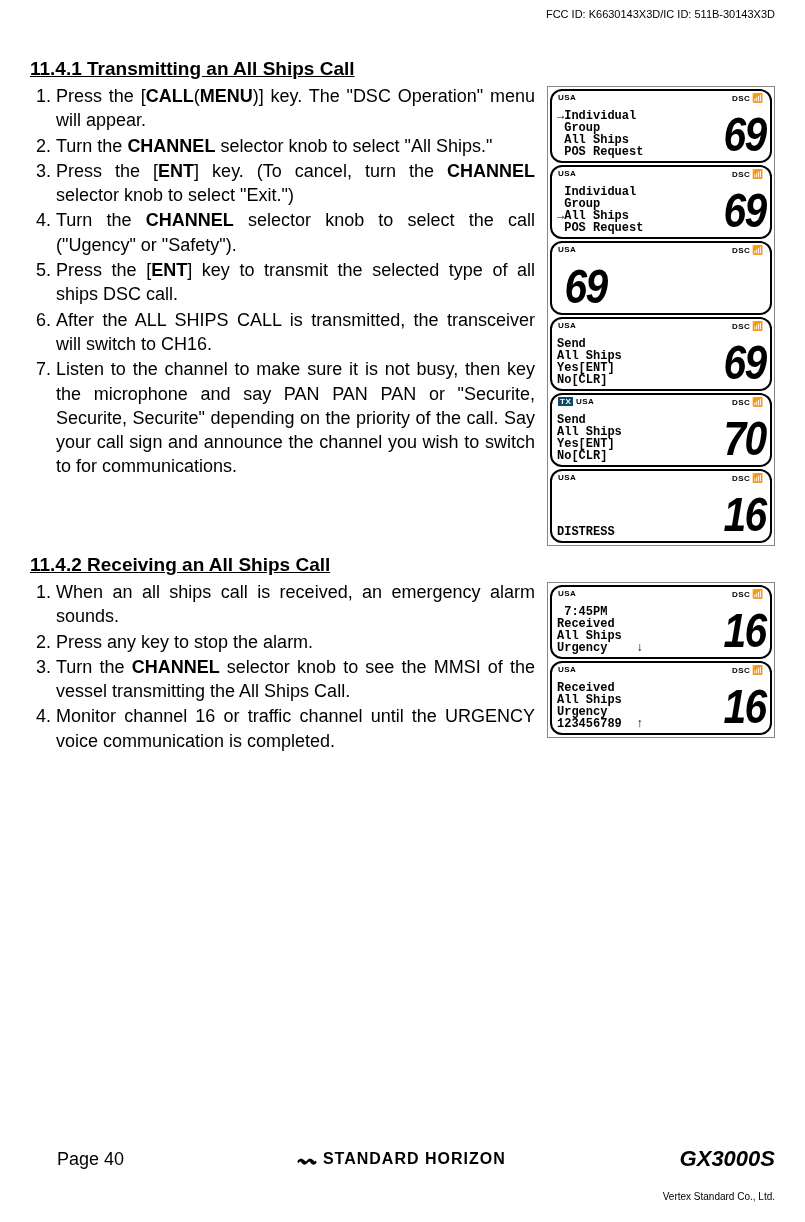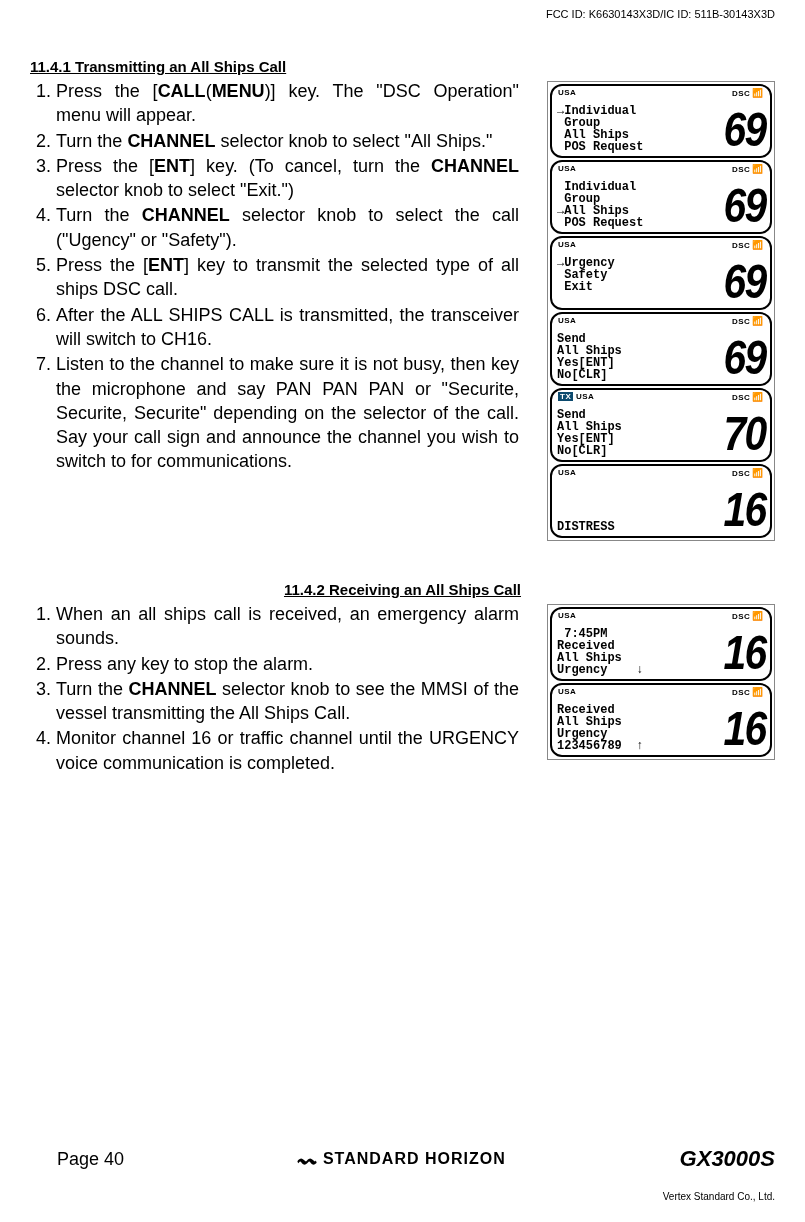--- a/index.html
+++ b/index.html
@@ -19,30 +19,30 @@
     height: 100%;
     position: relative;
   }
   .fcc {
     position: absolute;
     top: 8px;
     right: 30px;
     font-size: 11px;
   }
   .heading {
-    font-size: 15px;
+    font-size: 19px;
     font-weight: bold;
     text-decoration: underline;
     margin-top: 28px;
     margin-bottom: 4px;
   }
   .body-row {
     display: flex;
     align-items: flex-start;
-    gap: 28px;
+    gap: 12px;
   }
   .steps {
     flex: 1;
     font-size: 18px;
     line-height: 1.35;
   }
   ol {
     padding-left: 26px;
     margin: 0;
   }
@@ -163,21 +163,21 @@
 
   <div class="body-row">
     <div class="steps">
       <ol>
         <li><span>Press the [</span><b>CALL</b><span>(</span><b>MENU</b><span>)] key. The "</span><span class="mono">DSC Operation</span><span>" menu will appear.</span></li>
         <li><span>Turn the </span><b>CHANNEL</b><span> selector knob to select "</span><span class="mono">All Ships</span><span>."</span></li>
         <li><span>Press the [</span><b>ENT</b><span>] key. (To cancel, turn the </span><b>CHANNEL</b><span> selector knob to select "</span><span class="mono">Exit</span><span>.")</span></li>
         <li><span>Turn the </span><b>CHANNEL</b><span> selector knob to select the call ("</span><span class="mono">Ugency</span><span>" or "</span><span class="mono">Safety</span><span>").</span></li>
         <li><span>Press the [</span><b>ENT</b><span>] key to transmit the selected type of all ships DSC call.</span></li>
         <li>After the ALL SHIPS CALL is transmitted, the transceiver will switch to CH16.</li>
-        <li>Listen to the channel to make sure it is not busy, then key the microphone and say PAN PAN PAN or "Securite, Securite, Securite" depending on the selector of the call. Say your call sign and announce the channel you wish to switch to for communications.</li>
+        <li>Listen to the channel to make sure it is not busy, then key the microphone and say PAN PAN PAN or "Securite, Securite, Securite" depending on the priority of the call. Say your call sign and announce the channel you wish to switch to for communications.</li>
       </ol>
     </div>
 
     <div class="lcd-stack">
 
       <div class="lcd">
         <div class="lcd-top">
             <span>USA</span>
             <span class="right">
               <span>DSC</span>
@@ -205,24 +205,20 @@
         <div class="lcd-num">69</div>
       </div>
       <div class="lcd">
         <div class="lcd-top">
             <span>USA</span>
             <span class="right">
               <span>DSC</span>
               <span class="signal-icon">📶</span>
             </span>
           </div>
-        <div class="lcd-left">→Urgency
- Safety
- Exit
- </div>
         <div class="lcd-num">69</div>
       </div>
       <div class="lcd">
         <div class="lcd-top">
             <span>USA</span>
             <span class="right">
               <span>DSC</span>
               <span class="signal-icon">📶</span>
             </span>
           </div>
@@ -256,21 +252,21 @@
           </div>
         <div class="lcd-left">
 
 
 DISTRESS</div>
         <div class="lcd-num">16</div>
       </div>
     </div>
   </div>
 
-  <div class="heading" style="margin-top:40px;text-align:center;">11.4.2 Receiving an All Ships Call</div>
+  <div class="heading" style="margin-top:8px;">11.4.2 Receiving an All Ships Call</div>
 
   <div class="body-row">
     <div class="steps">
       <ol>
         <li><span>When an all ships call is received, an emergency alarm sounds.</span><br></li>
         <li>Press any key to stop the alarm.</li>
         <li><span>Turn the </span><b>CHANNEL</b><span> selector knob to see the MMSI of the vessel transmitting the All Ships Call.</span></li>
         <li>Monitor channel 16 or traffic channel until the URGENCY voice communication is completed.</li>
       </ol>
     </div>

